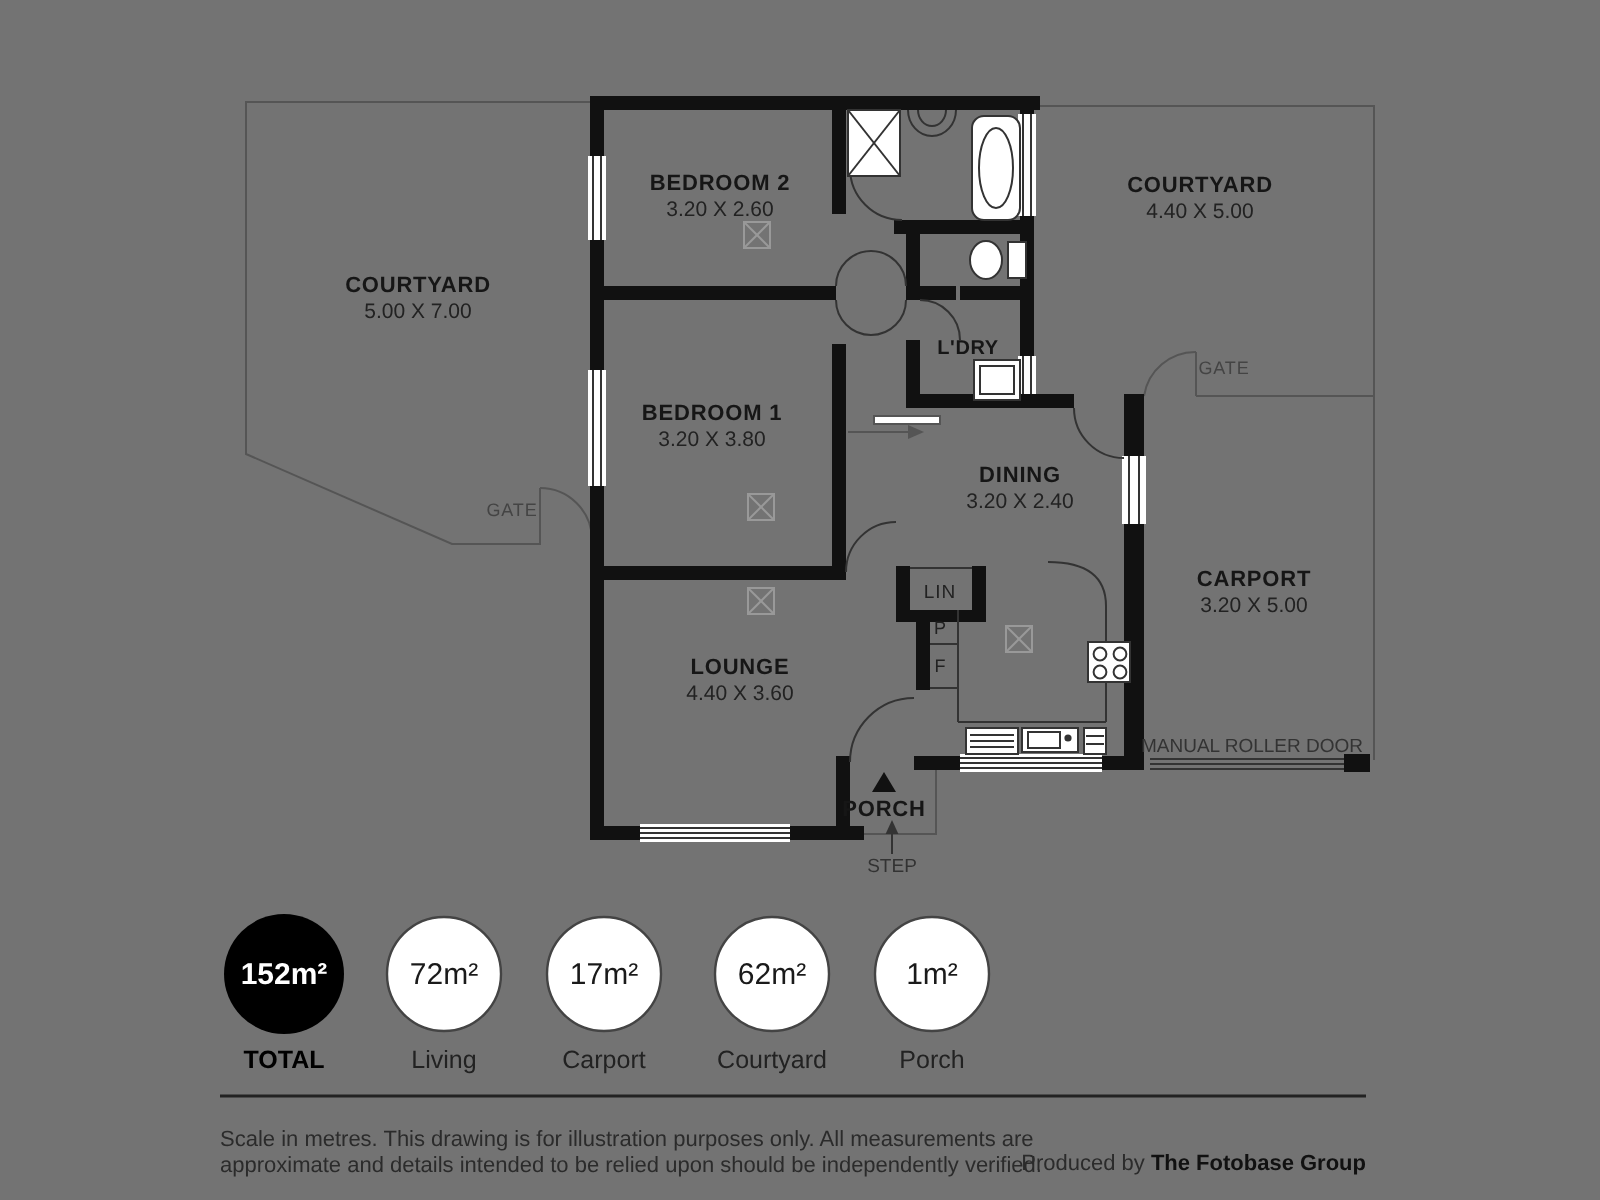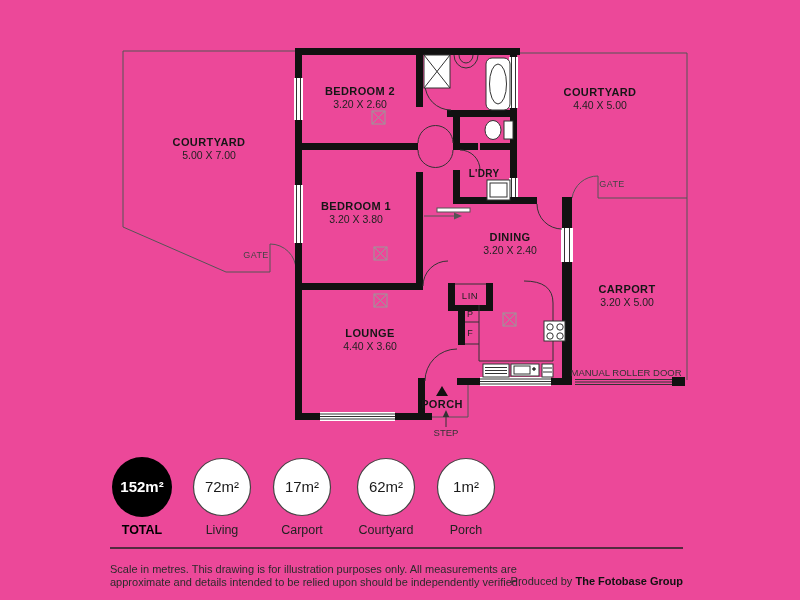--- a/index.html
+++ b/index.html
@@ -1,16 +1,16 @@
 <!DOCTYPE html>
 <html><head>
 <meta charset="utf-8">
 <style>
   html,body { margin:0; padding:0; background:#fff; }
-  .stage { position:relative; width:800px; height:600px; background:#ec4899; overflow:hidden;
+  .stage { position:relative; width:800px; height:600px; background:#737373; overflow:hidden;
            font-family:"Liberation Sans", sans-serif; }
   svg { position:absolute; left:0; top:0; }
   text { font-family:"Liberation Sans", sans-serif; }
   .room-name  { font-size:11px; font-weight:bold; fill:#161616; letter-spacing:.4px; }
   .room-dims  { font-size:10.5px; fill:#222; }
   .tiny-bold  { font-size:10px; font-weight:bold; fill:#161616; letter-spacing:.3px; }
   .tiny       { font-size:9.5px; fill:#333; }
   .gate       { font-size:9px; fill:#444; letter-spacing:.4px; }
   .lin        { font-size:9.5px; fill:#222; letter-spacing:.5px; }
   .pf         { font-size:9px; fill:#222; }

